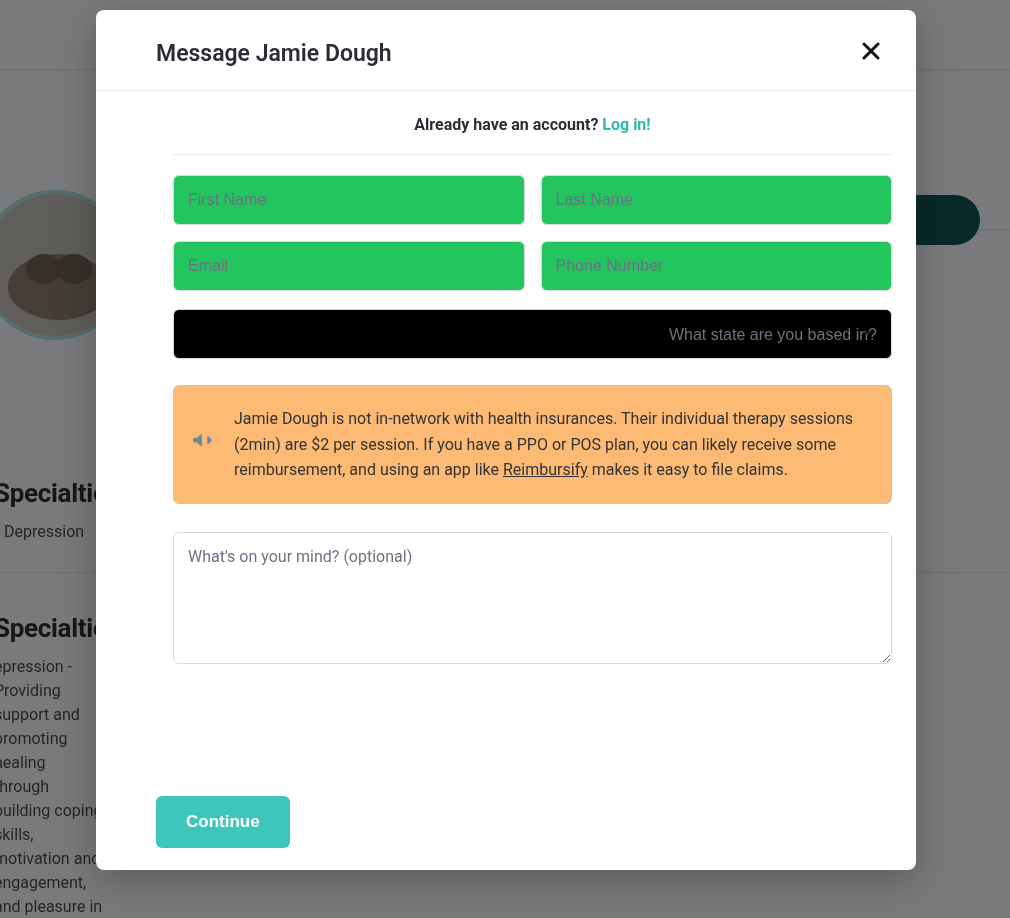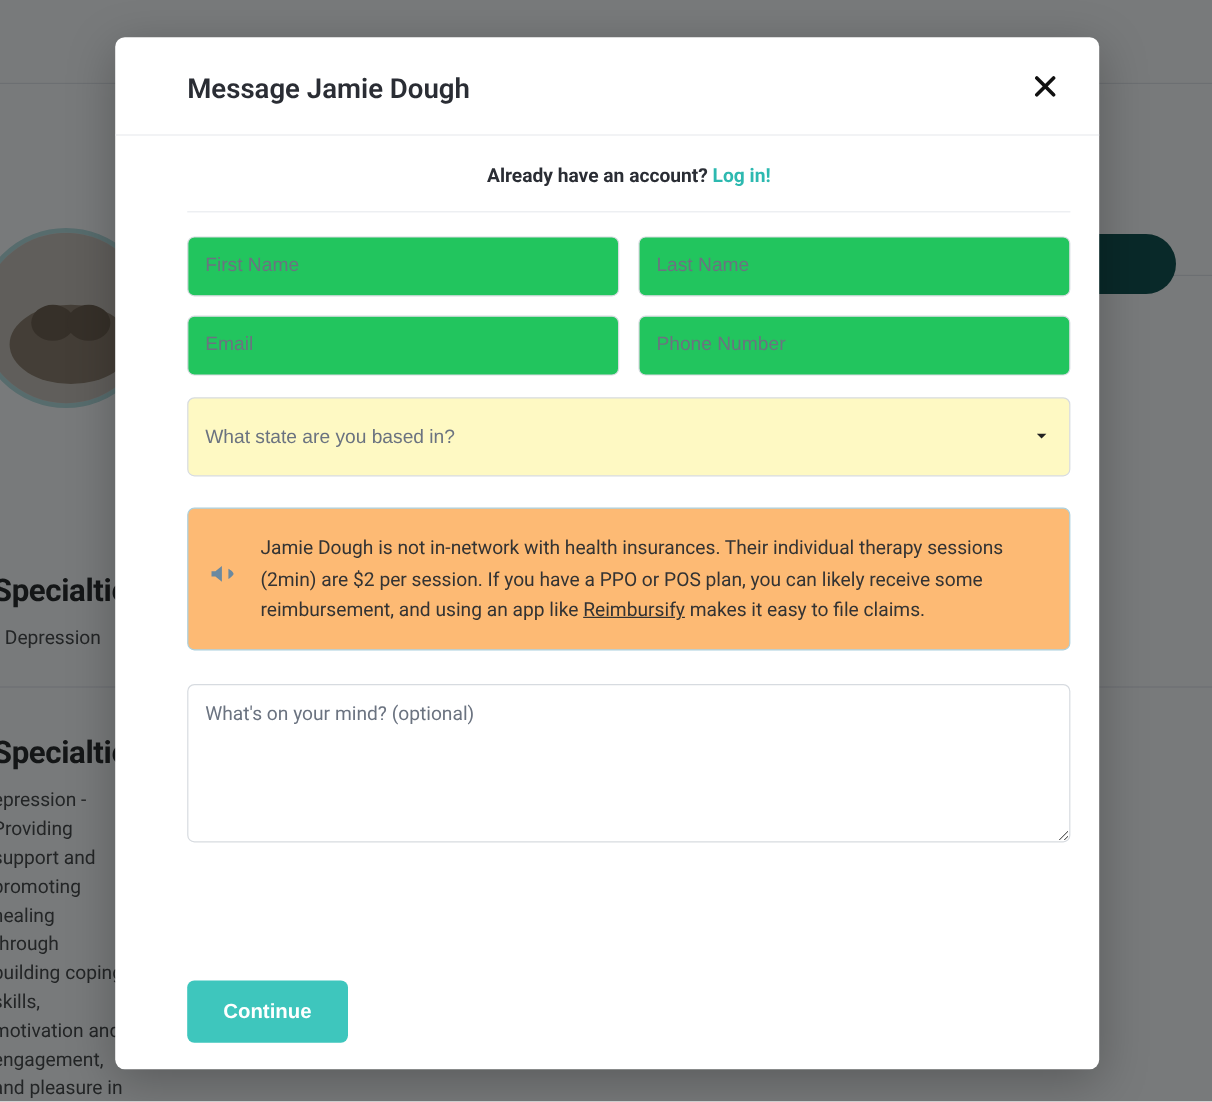--- a/index.html
+++ b/index.html
@@ -11,41 +11,41 @@
   .bg-top { height:70px; border-bottom:1px solid #e5e7eb; position:relative; }
   .bg-button { position:absolute; right:30px; top:195px; width:140px; height:50px; background:#0b4c49; border-radius:28px; }
   .bg-avatar { position:absolute; left:-20px; top:190px; width:150px; height:150px; border-radius:50%; background:#ddd; border:4px solid #b7dfe0; overflow:hidden; }
   .bg-bar { height:80px; border-bottom:1px solid #e5e7eb; margin-top:80px; }
   .bg-h2 { font-size:26px; font-weight:700; color:#222; margin-top:40px; margin-bottom:12px; letter-spacing:-0.3px; }
   .bg-p { font-size:16px; color:#444; line-height:1.5; }
   .bg-divider { height:1px; background:#e5e7eb; margin-top:28px; }
 
   .overlay { position:absolute; inset:0; background:rgba(10,12,14,0.55); }
 
-  .modal { position:absolute; left:96px; top:31px; width:820px; height:860px; background:#fff; border-radius:8px; box-shadow:0 10px 40px rgba(0,0,0,0.25); display:flex; flex-direction:column; }
+  .modal { position:absolute; left:96px; top:10px; width:820px; height:860px; background:#fff; border-radius:8px; box-shadow:0 10px 40px rgba(0,0,0,0.25); display:flex; flex-direction:column; }
   .modal-header { padding:28px 32px 22px 60px; border-bottom:1px solid #e9ecef; display:flex; align-items:center; justify-content:space-between; }
   .modal-title { font-size:23px; font-weight:600; color:#2a2d34; }
   .close-x { font-size:22px; font-weight:700; cursor:pointer; line-height:1; padding:4px; color:#111; }
-  .modal-scroll { flex:1; overflow-y:auto; padding:24px 24px 0 60px; position:relative; }
+  .modal-scroll { flex:1; overflow-y:auto; padding:24px 24px 0 60px; position:relative;margin-left:17px; }
   .modal-scroll::-webkit-scrollbar { width:10px; }
   .modal-scroll::-webkit-scrollbar-thumb { background:#c6cbd1; border-radius:5px; }
   .modal-scroll::-webkit-scrollbar-track { background:transparent; }
 
   .account-row { text-align:center; font-size:16px; padding-bottom:20px; border-bottom:1px solid #e9ecef; }
   .account-row .q { font-weight:700; }
   .account-row a { color:#2db9b0; font-weight:700; text-decoration:none; }
 
   .away-box { margin-top:16px; border:1px solid #f3b4b4; background:#fdf2f2; border-radius:6px; padding:18px 22px 18px 56px; position:relative; font-size:16px; line-height:1.5; color:#333; }
   .away-icon { position:absolute; left:18px; top:20px; color:#e85a6b; }
 
   .form-row { display:flex; gap:16px; margin-top:20px; }
   .field { flex:1; height:50px; border:1px solid #d7dbe0; border-radius:6px; background:#22c55e; font-size:16px; padding:0 14px; color:#2a2d34; }
   .field::placeholder { color:#6b7380; }
   .select-wrap { position:relative; margin-top:18px; }
-  .select { width:100%; height:66px; border:1px solid #d7dbe0; border-radius:6px; background:#fef9c3; font-size:16px; padding:0 14px; color:#6b7380; appearance:none; -webkit-appearance:none; }
+  .select { width:100%; height:50px; border:1px solid #d7dbe0; border-radius:6px; background:#000000; font-size:16px; padding:0 14px; color:#6b7380; appearance:none;text-align:right; -webkit-appearance:none; }
   .caret { position:absolute; right:18px; top:50%; transform:translateY(-50%); pointer-events:none; }
 
   .info-box { margin-top:26px; border:1px solid #aad0de; background:#fdba74; border-radius:6px; padding:20px 22px 20px 60px; position:relative; font-size:16px; line-height:1.6; color:#333; }
   .info-icon { position:absolute; left:16px; top:50%; transform:translateY(-50%); color:#6a89a0; }
   .info-box a { color:#333; text-decoration:underline; }
 
   .msg { width:100%; height:132px; margin-top:28px; border:1px solid #d7dbe0; border-radius:6px; font-size:16px; padding:14px; font-family:inherit; color:#3b82f6; resize:both; }
   .msg::placeholder { color:#6b7380; }
 
   .modal-footer { padding:16px 60px 22px 60px; }

